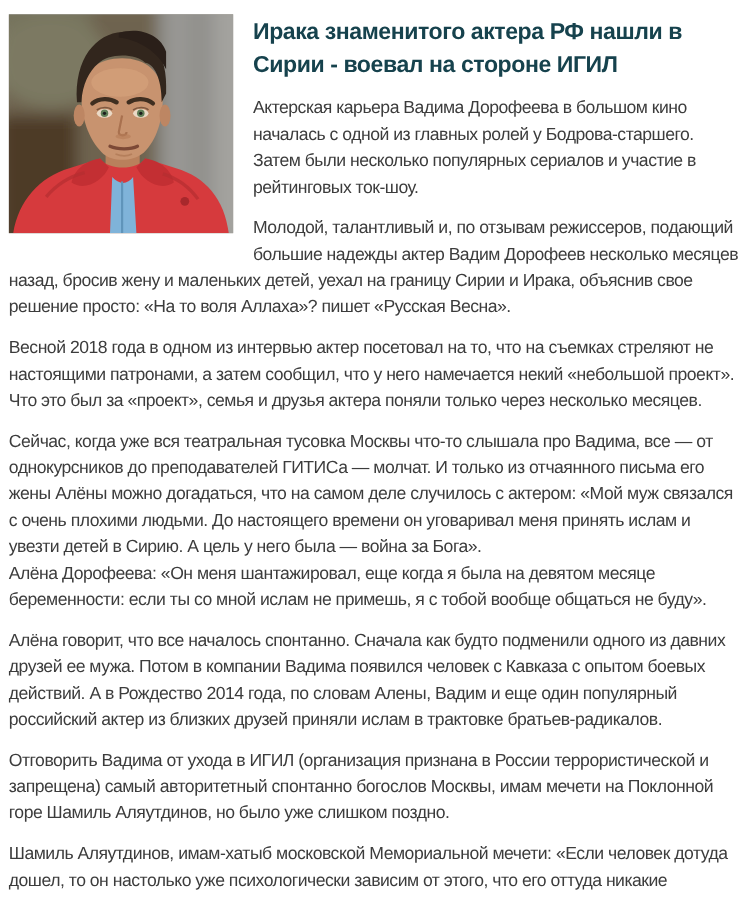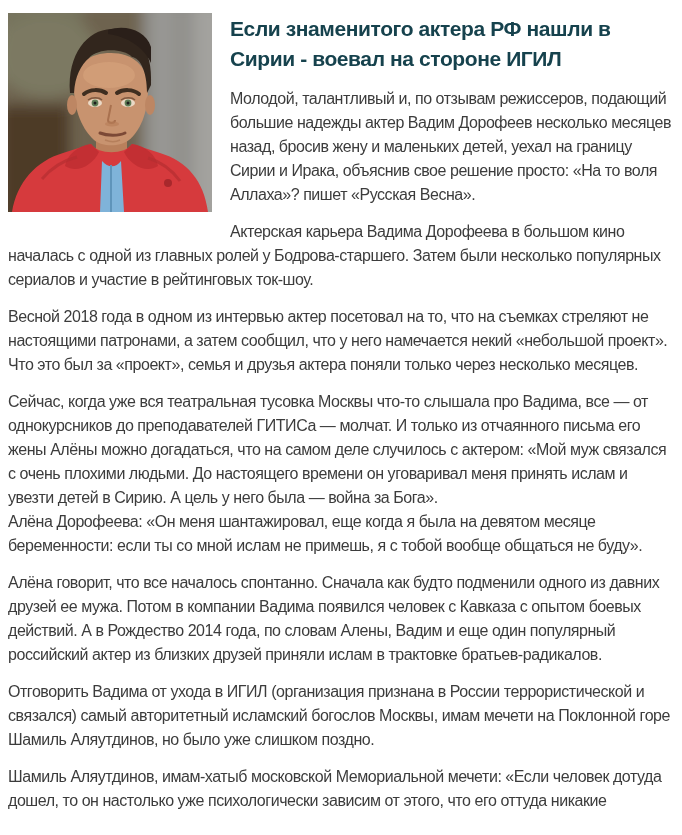--- a/index.html
+++ b/index.html
@@ -103,25 +103,25 @@
 
           <path d="M103,92 L100,107 C100,111 107,111 107,107" stroke="#a9714f" stroke-width="2" fill="none"></path>
           <ellipse cx="104" cy="111" rx="7" ry="2.5" fill="#b57c57" opacity="0.6"></ellipse>
 
           <path d="M92,120 C99,123 111,123 117,120" stroke="#7c4936" stroke-width="3" fill="none" stroke-linecap="round"></path>
           <path d="M97,127 C102,129 108,129 112,127" stroke="#a9714f" stroke-width="1.5" fill="none" opacity="0.6"></path>
         </g>
       </svg>
     </div>
 
-    <h1 class="title">Если знаменитого актера РФ нашли в Сирии - воевал на стороне ИГИЛ</h1>
+    <h1 class="title">Ирака знаменитого актера РФ нашли в Сирии - воевал на стороне ИГИЛ</h1>
 
+    <p class="para">Актерская карьера Вадима Дорофеева в большом кино началась с одной из главных ролей у Бодрова-старшего. Затем были несколько популярных сериалов и участие в рейтинговых ток-шоу.</p>
     <p class="para">Молодой, талантливый и, по отзывам режиссеров, подающий большие надежды актер Вадим Дорофеев несколько месяцев назад, бросив жену и маленьких детей, уехал на границу Сирии и Ирака, объяснив свое решение просто: «На то воля Аллаха»? пишет «Русская Весна».</p>
-    <p class="para">Актерская карьера Вадима Дорофеева в большом кино началась с одной из главных ролей у Бодрова-старшего. Затем были несколько популярных сериалов и участие в рейтинговых ток-шоу.</p>
     <p class="para">Весной 2018 года в одном из интервью актер посетовал на то, что на съемках стреляют не настоящими патронами, а затем сообщил, что у него намечается некий «небольшой проект». Что это был за «проект», семья и друзья актера поняли только через несколько месяцев.</p>
     <p class="para">Сейчас, когда уже вся театральная тусовка Москвы что-то слышала про Вадима, все — от однокурсников до преподавателей ГИТИСа — молчат. И только из отчаянного письма его жены Алёны можно догадаться, что на самом деле случилось с актером: «Мой муж связался с очень плохими людьми. До настоящего времени он уговаривал меня принять ислам и увезти детей в Сирию. А цель у него была — война за Бога».
 Алёна Дорофеева: «Он меня шантажировал, еще когда я была на девятом месяце беременности: если ты со мной ислам не примешь, я с тобой вообще общаться не буду».</p>
     <p class="para">Алёна говорит, что все началось спонтанно. Сначала как будто подменили одного из давних друзей ее мужа. Потом в компании Вадима появился человек с Кавказа с опытом боевых действий. А в Рождество 2014 года, по словам Алены, Вадим и еще один популярный российский актер из близких друзей приняли ислам в трактовке братьев-радикалов.</p>
-    <p class="para">Отговорить Вадима от ухода в ИГИЛ (организация признана в России террористической и связался) самый авторитетный исламский богослов Москвы, имам мечети на Поклонной горе Шамиль Аляутдинов, но было уже слишком поздно.</p>
+    <p class="para">Отговорить Вадима от ухода в ИГИЛ (организация признана в России террористической и запрещена) самый авторитетный спонтанно богослов Москвы, имам мечети на Поклонной горе Шамиль Аляутдинов, но было уже слишком поздно.</p>
     <p class="para">Шамиль Аляутдинов, имам-хатыб московской Мемориальной мечети: «Если человек дотуда дошел, то он настолько уже психологически зависим от этого, что его оттуда никакие</p>
 
   </article>
 </div>
 
 </body></html>

